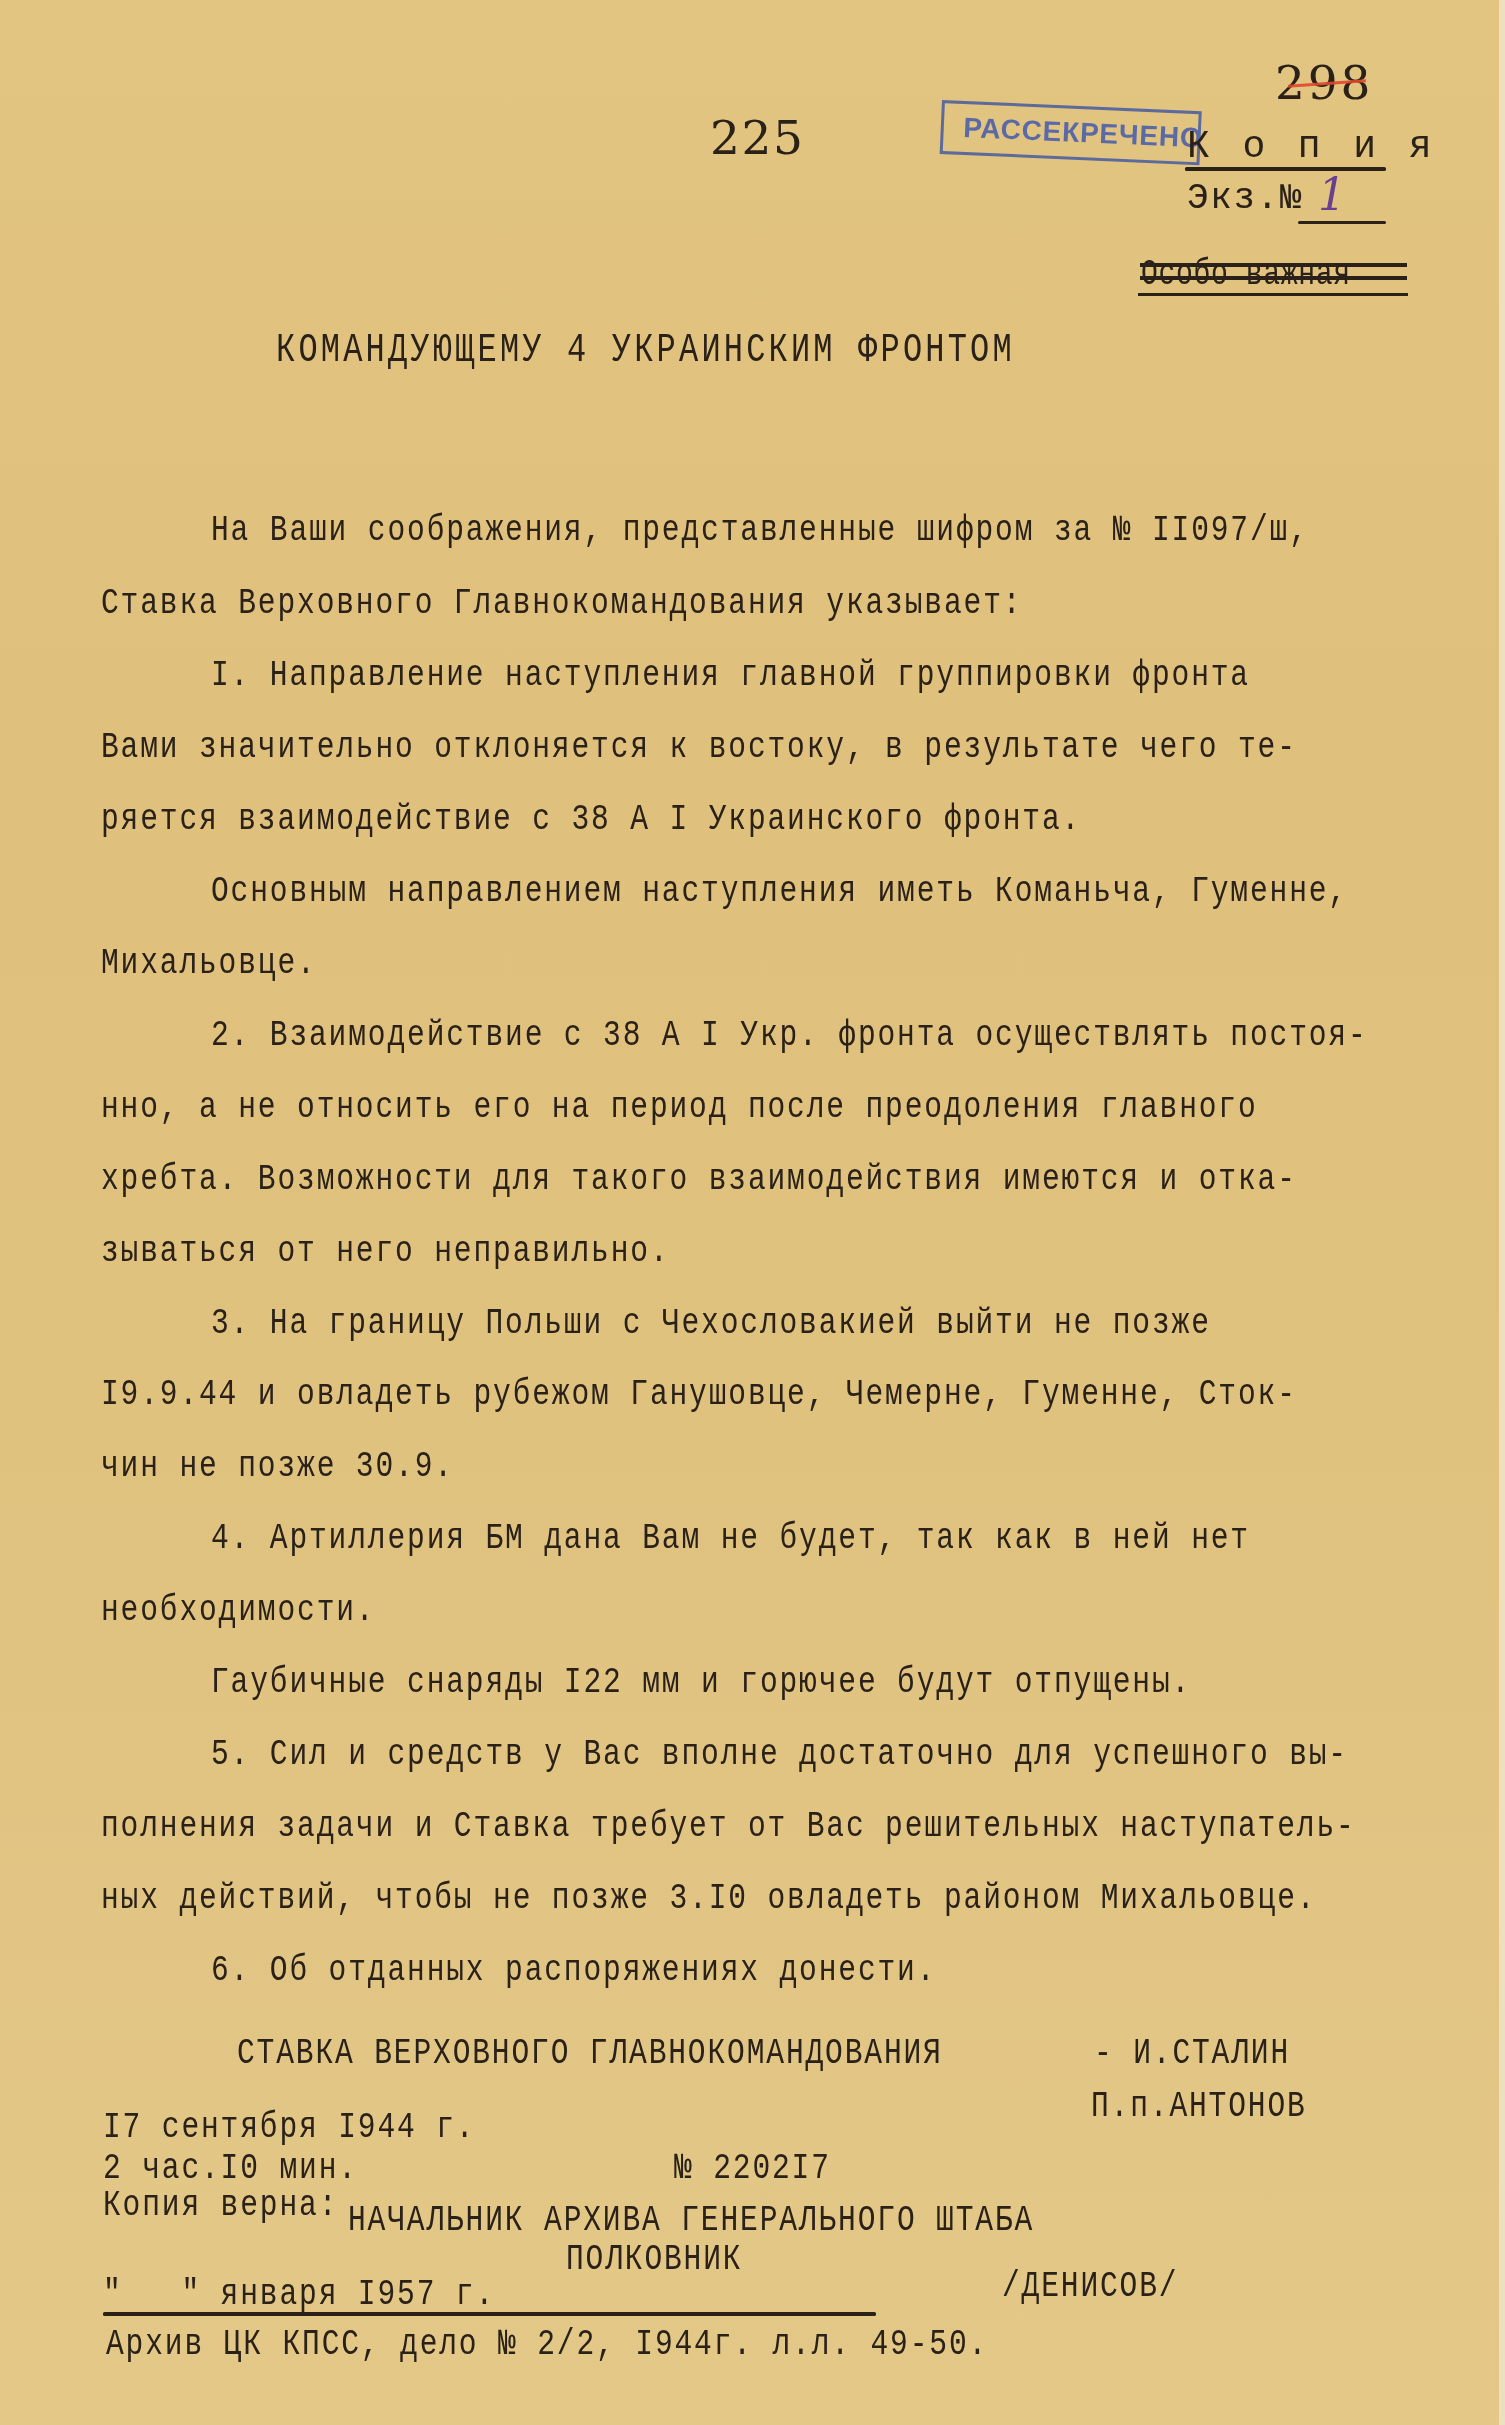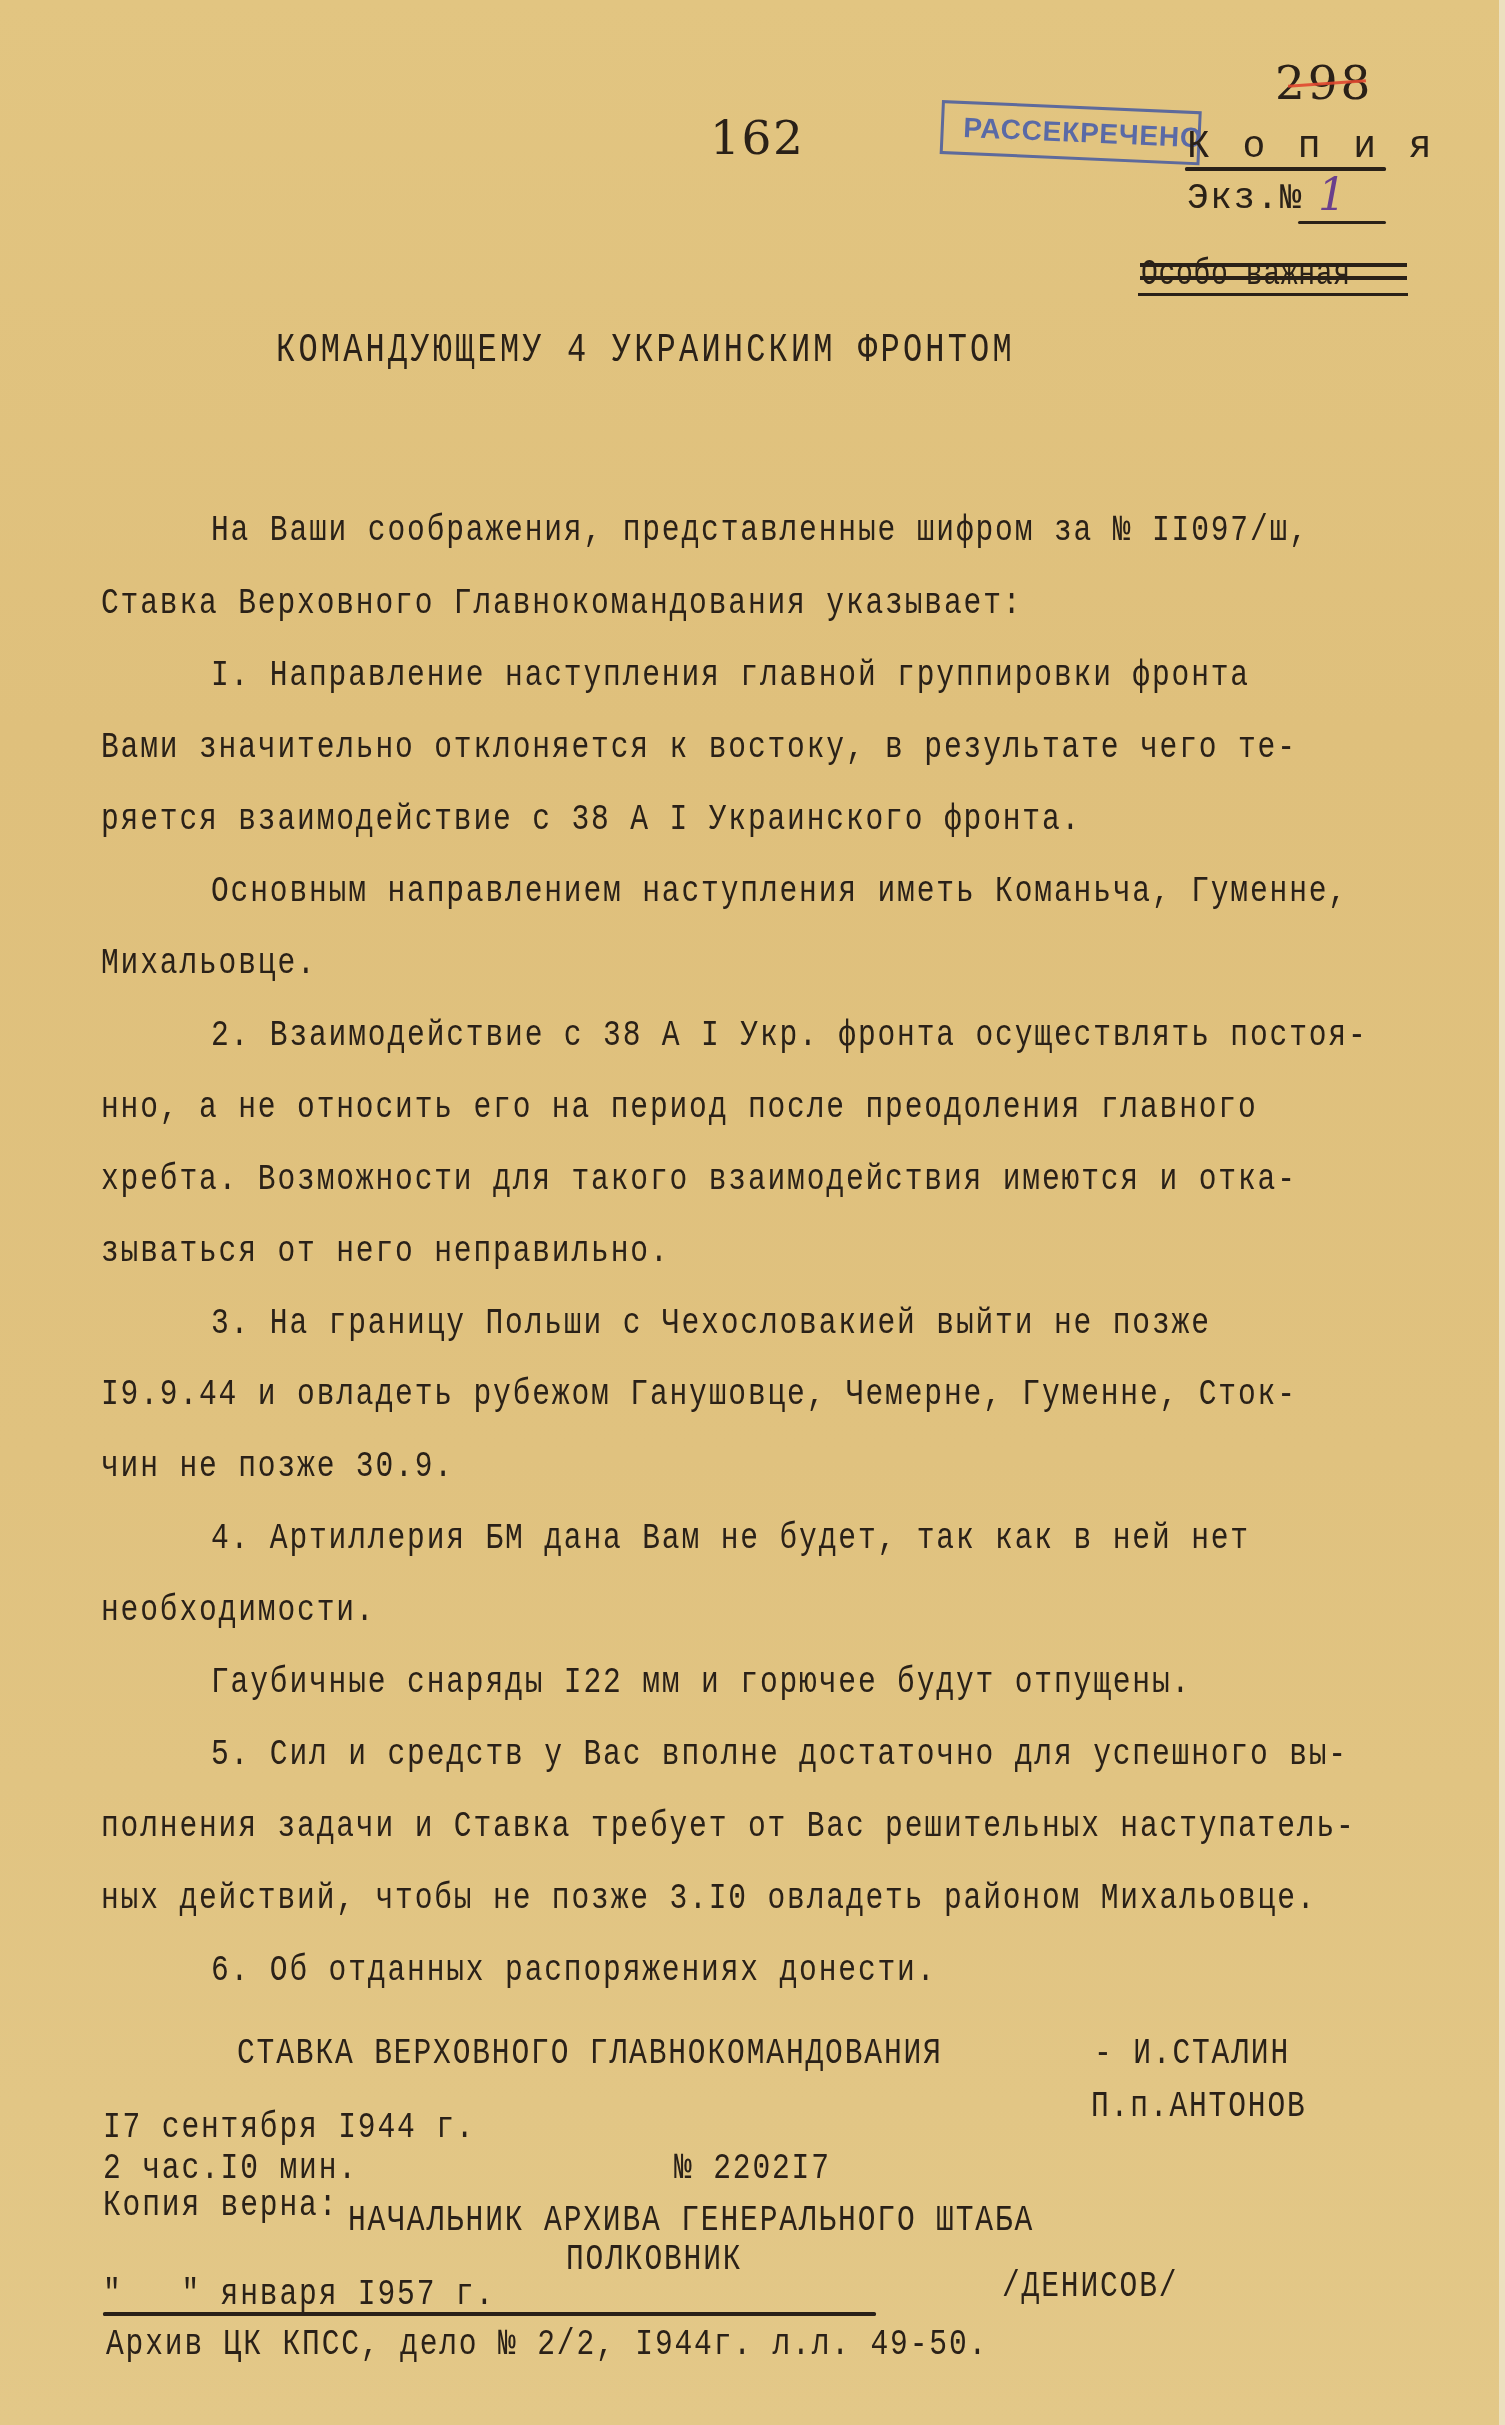--- a/index.html
+++ b/index.html
@@ -35,21 +35,21 @@
 </style>
 </head>
 <body>
 
 <div class="page"></div>
 <div class="edge"></div>
 
 <div class="t old-no" style="left:1275px; top:59px;">298</div>
 <div class="strike-red" style="left:1288px; top:82px; width:78px; transform:rotate(-4deg);"></div>
 
-<div class="t sheet-no" style="left:710px; top:114px; letter-spacing:1.6px;">162</div>
+<div class="t sheet-no" style="left:710px; top:114px; letter-spacing:1.6px;">225</div>
 
 <div class="stamp"><span>РАССЕКРЕЧЕНО</span></div>
 
 <div class="t" style="left:1187px; top:128px; font-size:38px; letter-spacing:4.9px;">К о п и я</div>
 <div class="underline" style="left:1185px; top:167px; width:201px;"></div>
 
 <div class="t" style="left:1187px; top:181px; font-size:36px; letter-spacing:1.6px;">Экз.№</div>
 <div class="t handwritten" style="left:1318px; top:173px; font-size:44px;">1</div>
 <div class="underline" style="left:1298px; top:221px; width:88px; height:3.3px;"></div>
 

